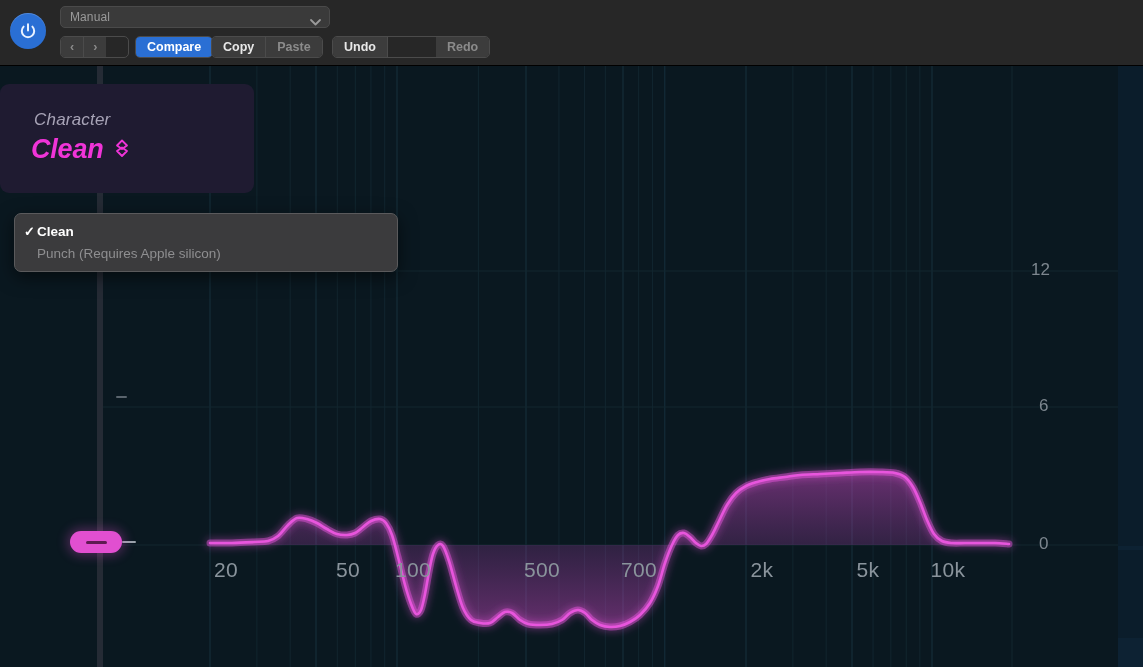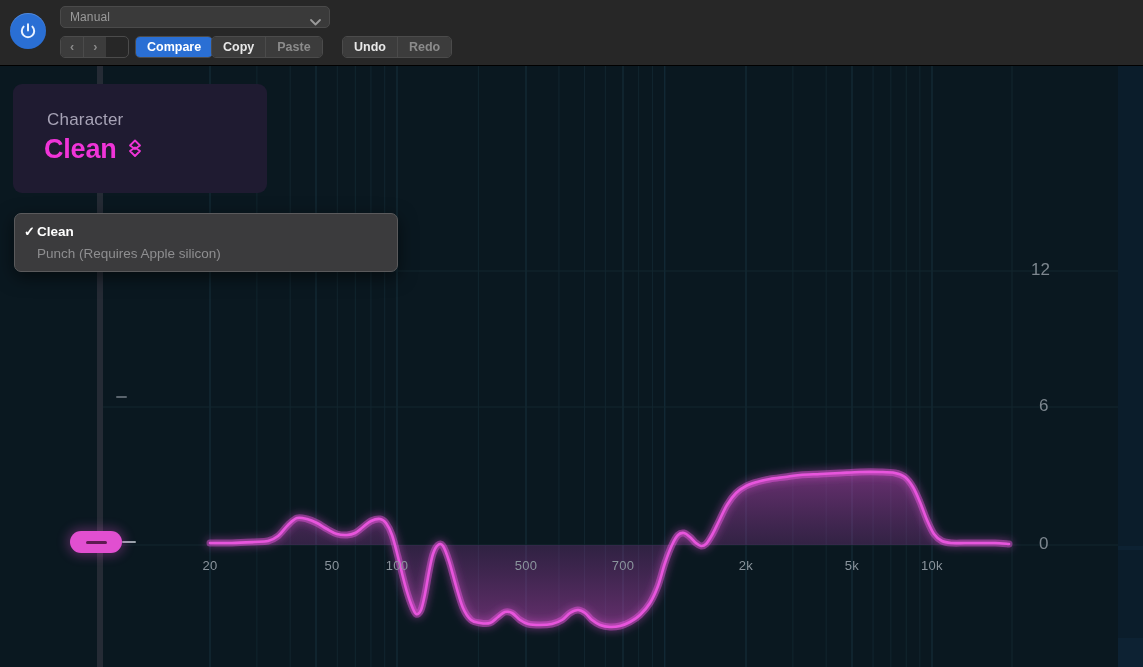--- a/index.html
+++ b/index.html
@@ -85,21 +85,21 @@
     height: 100%;
   }
   .tb-btn:last-child { border-right: none; }
   .tb-btn.dim { color: #8b8b8b; }
   .tb-btn.active { background: #2a6fd4; color: #fff; }
   .tb-btn.arrow { padding: 0 9px; }
 
   #nav-group { left: 60px; width: 69px; }
   #compare-group { left: 135px; }
   #copypaste-group { left: 211px; justify-content: flex-end; }
-  #undoredo-group { left: 342px; }
+  #undoredo-group { left: 332px; gap: 48px; }
 
   
   #eq-display {
     position: absolute;
     left: 0; top: 66px;
     width: 1143px;
     height: 601px;
     background: #0a1820;
     overflow: hidden;
   }
@@ -117,25 +117,26 @@
 
   #grid-svg, #curve-svg {
     position: absolute;
     left: 0; top: 0;
     width: 1143px; height: 601px;
   }
 
   
   .freq-lbl {
     position: absolute;
-    font-size: 13px;
+    font-size: 21px;
     color: #8a949c;
     letter-spacing: .3px;
     transform: translateX(-50%);
     user-select: none;
+    margin-left: 16px;
   }
   .db-lbl {
     position: absolute;
     font-size: 17px;
     color: #7d878f;
     user-select: none;
   }
 
   
   #left-band {
@@ -169,25 +170,26 @@
   #band-mini-dash {
     position: absolute;
     width: 11px; height: 2px;
     background: #5a646d;
     border-radius: 1px;
   }
 
   
   #character-panel {
     position: absolute;
-    left: 13px; top: 84px;
+    left: 0; top: 84px;
     width: 254px; height: 109px;
     background: #1f1b31;
     border-radius: 9px;
     box-sizing: border-box;
+    font-style: italic;
   }
   #character-label {
     position: absolute;
     left: 34px; top: 26px;
     font-size: 17px;
     color: #a7a3b6;
     letter-spacing: .2px;
   }
   #character-value-row {
     position: absolute;

